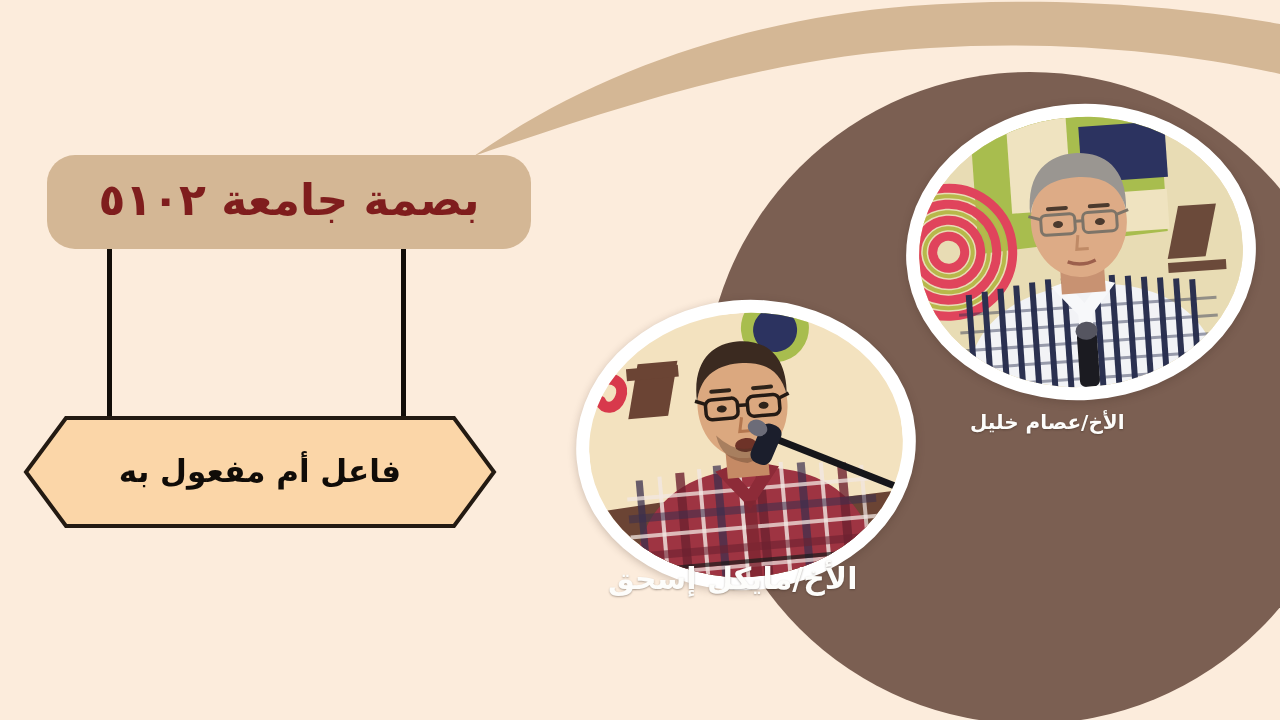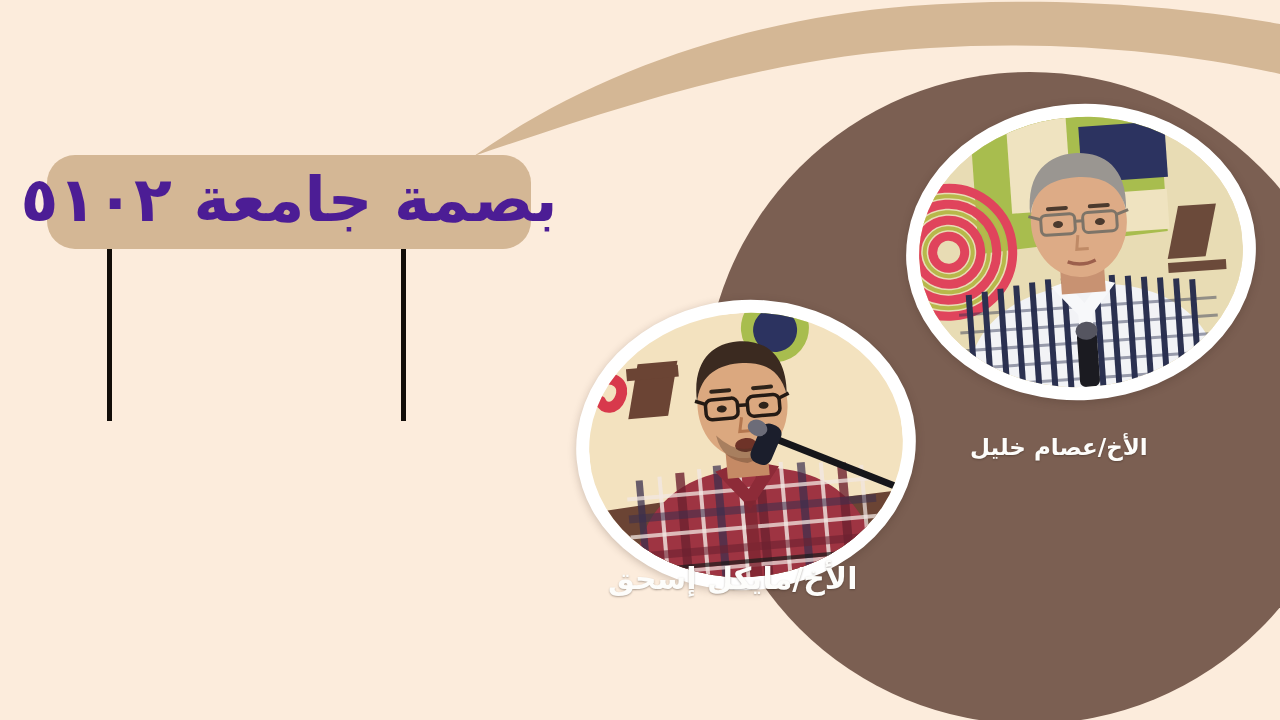--- a/index.html
+++ b/index.html
@@ -37,23 +37,23 @@
     display: flex;
     align-items: center;
     justify-content: center;
     z-index: 6;
   }
   .title-pill .txt {
     direction: rtl;
     unicode-bidi: bidi-override;
     font-family: "DejaVu Sans", sans-serif;
     font-weight: bold;
-    font-size: 62px;
+    font-size: 44px;
     line-height: 1;
-    color: #4c1d95;
+    color: #7f1d1d;
     white-space: nowrap;
     letter-spacing: 0px;
     padding-bottom: 4px;
   }
 
   
   .connector {
     position: absolute;
     width: 5px;
     background: #120d09;
@@ -132,21 +132,21 @@
     position: absolute;
     direction: rtl;
     unicode-bidi: bidi-override;
     font-family: "DejaVu Sans", sans-serif;
     font-weight: bold;
     color: #fdfdfb;
     white-space: nowrap;
     z-index: 9;
     text-shadow: 0 1px 2px rgba(40,25,18,.35);
   }
-  #cap-essam  { left: 970px; top: 434px; font-size: 23px; }
+  #cap-essam  { left: 970px; top: 410px; font-size: 20px; }
   #cap-michael{ left: 608px; top: 561px; font-size: 30px; }
 </style>
 </head>
 <body>
 
 <div id="slide">
 
   <svg id="bg-svg" viewBox="0 0 1280 720">
 
     <path d="M 474,156
@@ -159,20 +159,26 @@
     <circle cx="1030" cy="398" r="326" fill="#7b5f52"></circle>
   </svg>
 
   <div class="connector" id="conn-left"></div>
   <div class="connector" id="conn-right"></div>
 
   <div class="title-pill">
     <span class="txt">بصمة جامعة ٢٠١٥</span>
   </div>
 
+  <div class="hex-wrap">
+    <svg width="480" height="120" viewBox="0 0 480 120">
+      <polygon points="46,6 434,6 474,60 434,114 46,114 6,60" fill="#fbd6a8" stroke="#231a12" stroke-width="4" stroke-linejoin="miter"></polygon>
+    </svg>
+    <div class="hex-label">فاعل أم مفعول به</div>
+  </div>
 
   <div class="portrait portrait-a">
     <div class="inner">
       <svg class="photo-svg" width="324" height="270" viewBox="0 0 324 270">
 
         <rect x="0" y="0" width="324" height="270" fill="#efe0bb"></rect>
         <rect x="0" y="0" width="324" height="270" fill="#e8dcb4"></rect>
 
         <path d="M60,0 L250,0 L250,120 L60,130 Z" fill="#a8bd4e"></path>
         <rect x="96" y="0" width="60" height="92" fill="#efe3c0"></rect>

